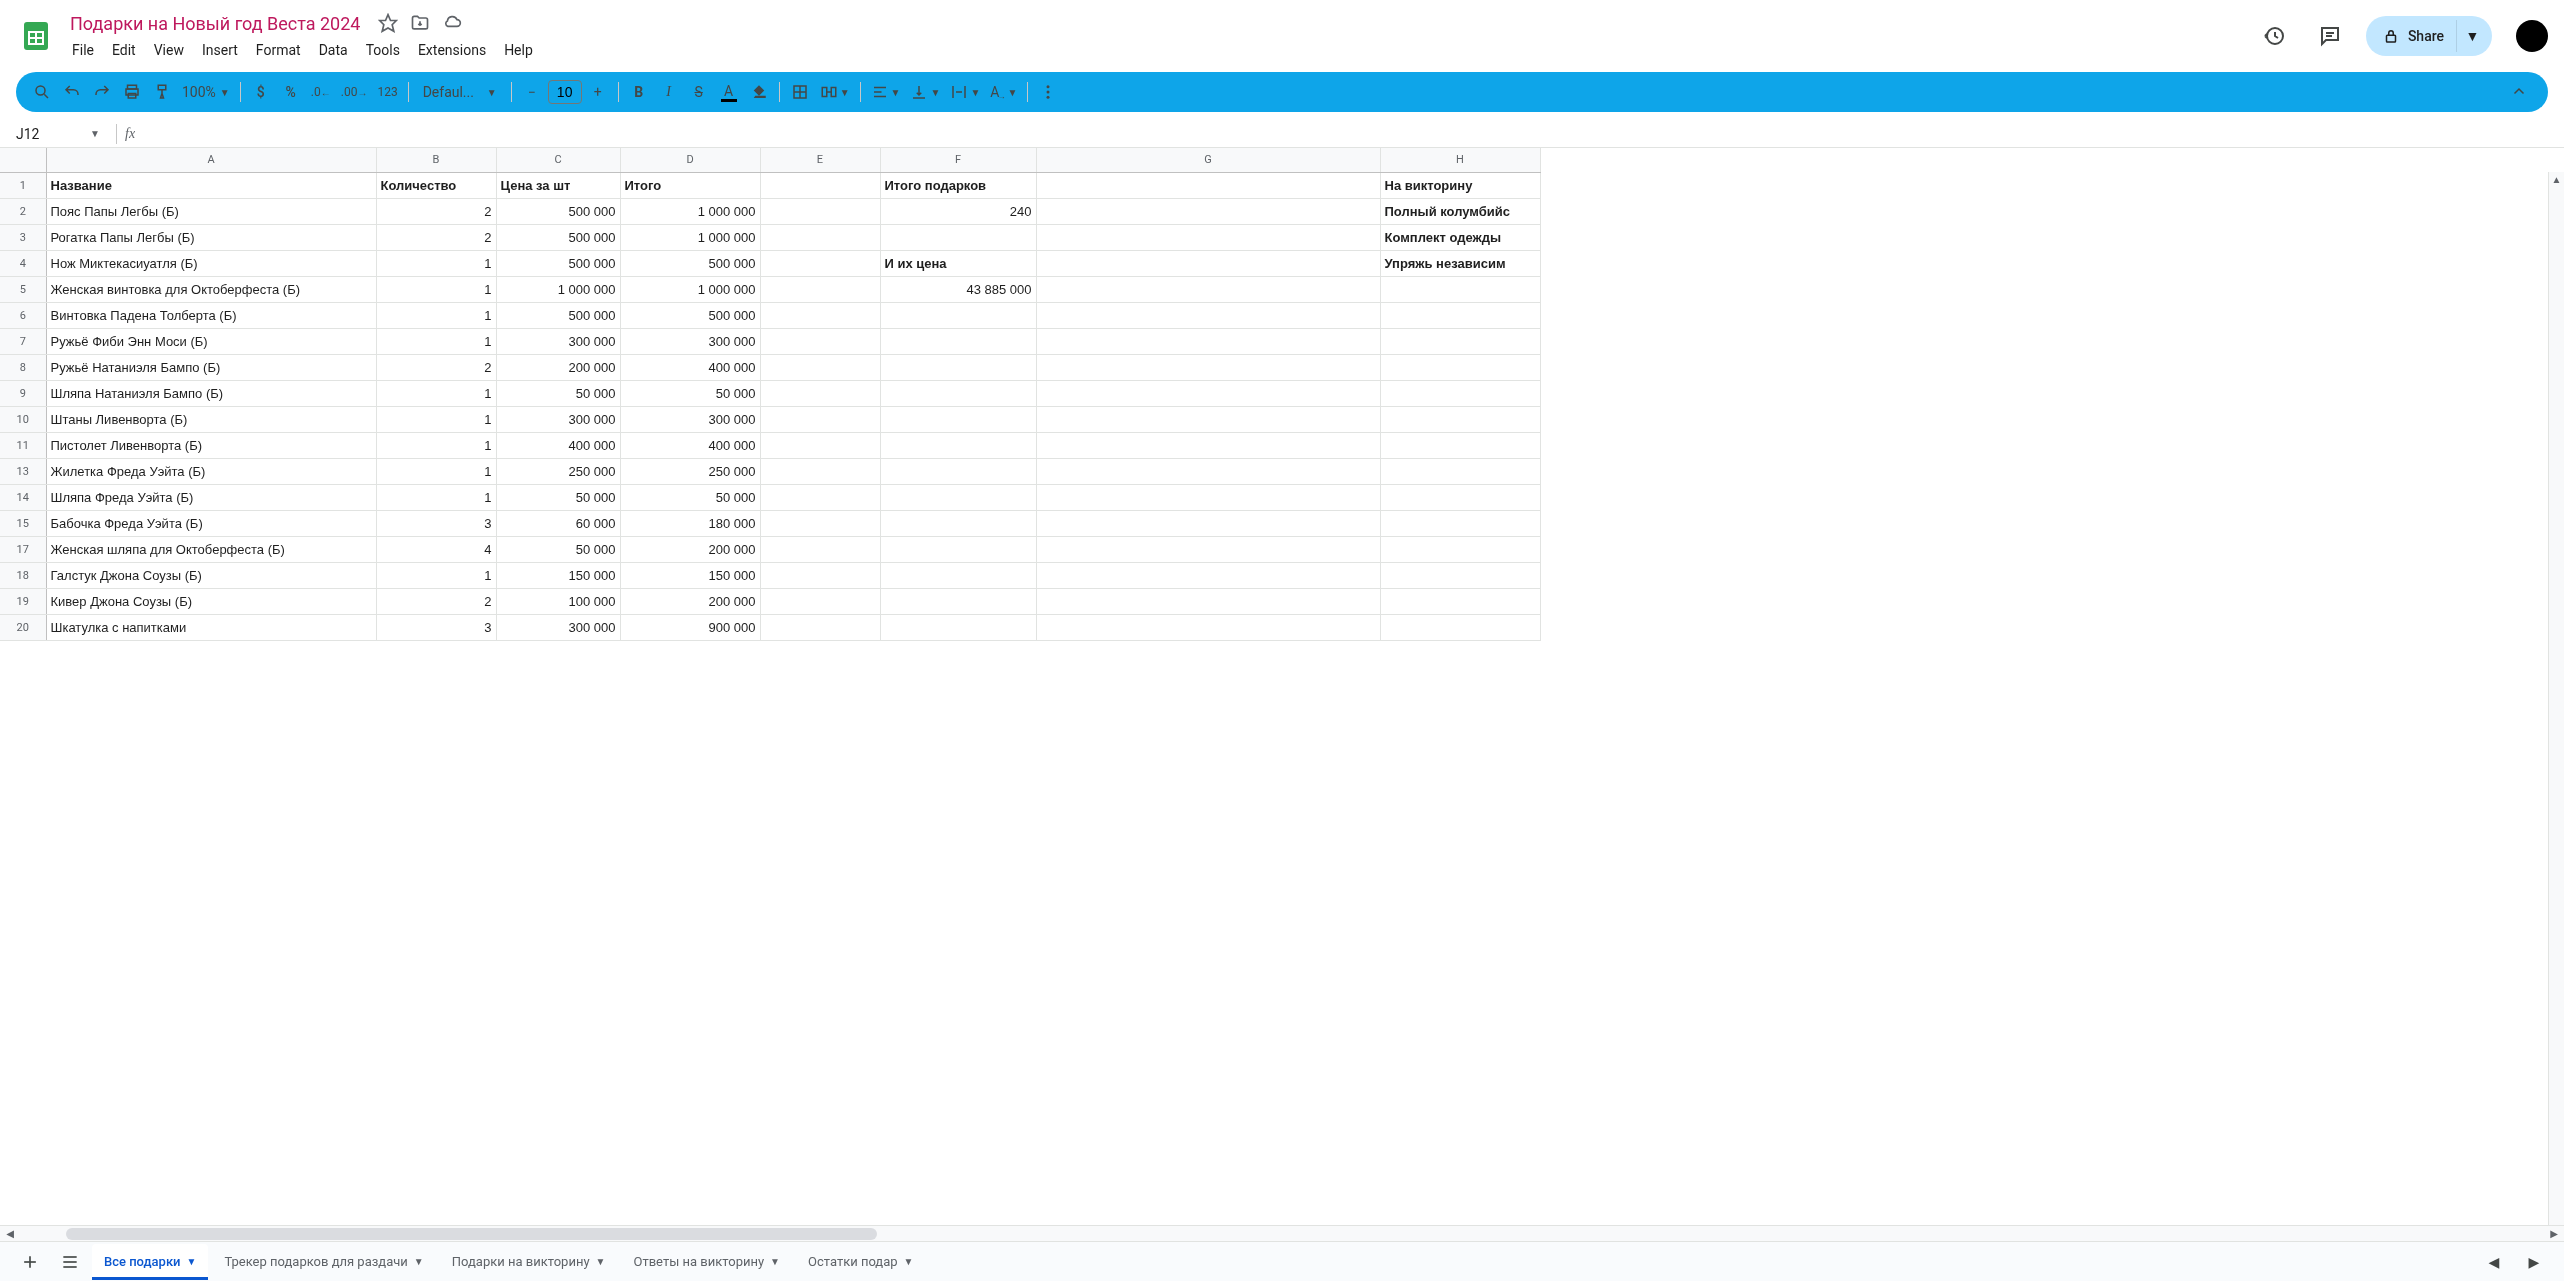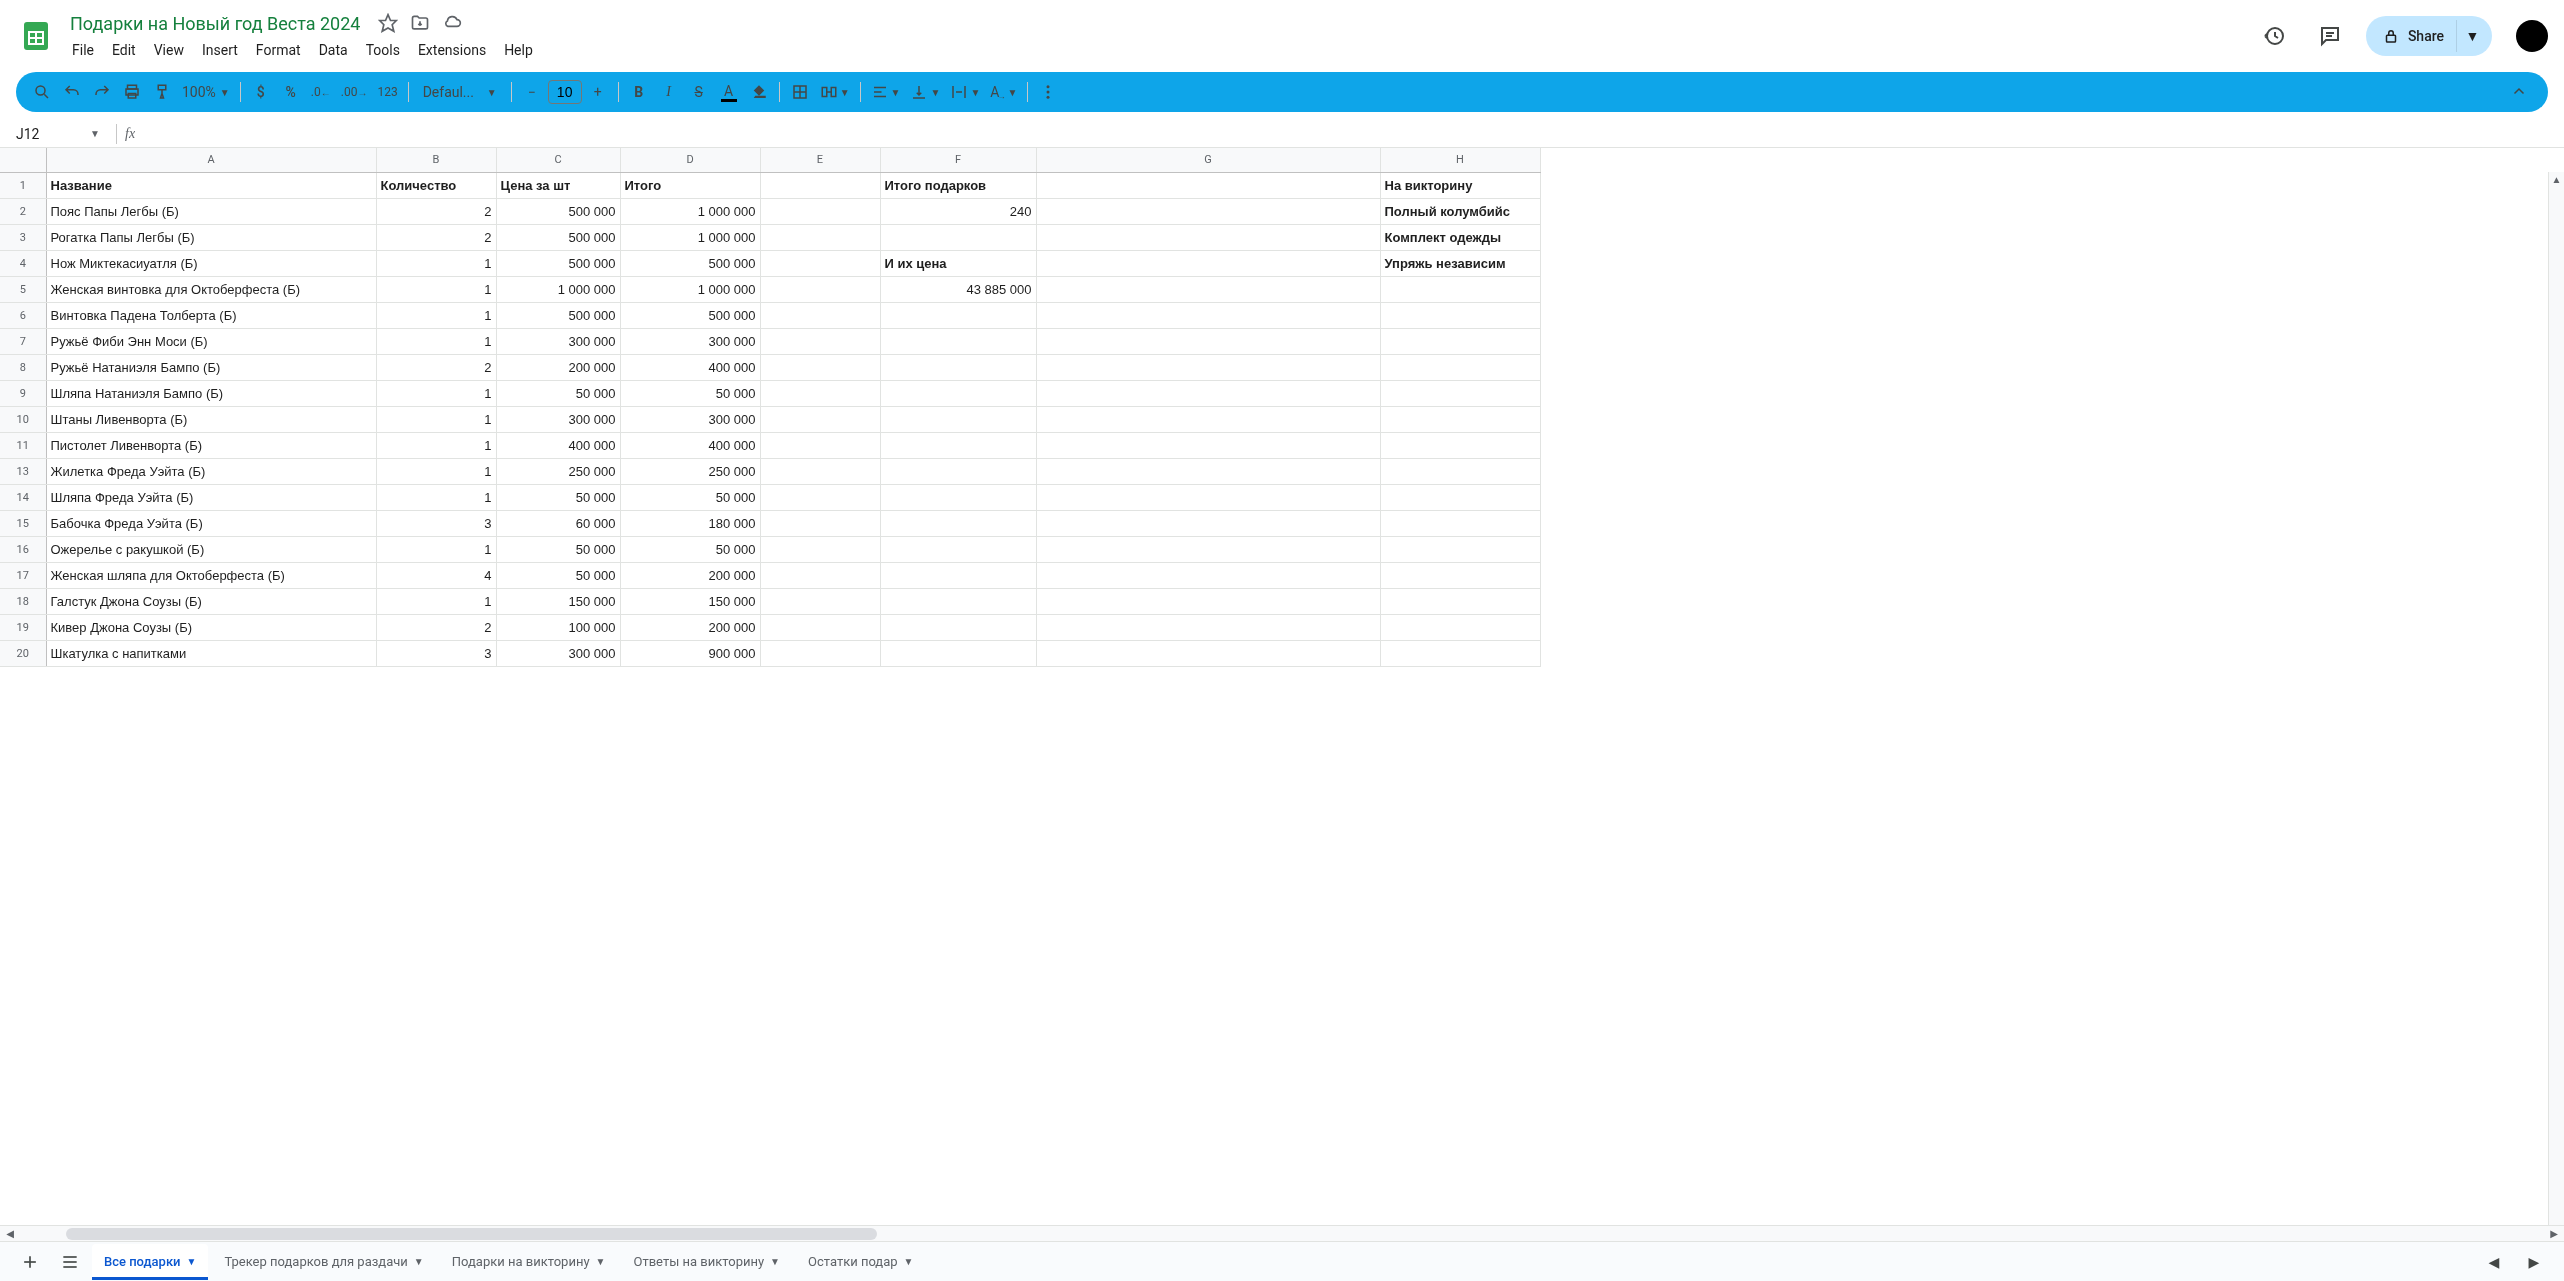--- a/index.html
+++ b/index.html
@@ -4,21 +4,21 @@
 <style>
 * { box-sizing: border-box; margin: 0; padding: 0; }
 body { font-family: "Google Sans", Roboto, Arial, sans-serif; font-size: 14px; color: #1f1f1f; background: #fff; overflow: hidden; }
 .app { display: flex; flex-direction: column; height: 100vh; width: 100vw; }
 
 
 .header { display: flex; align-items: center; padding: 8px 16px 0 16px; height: 64px; }
 .logo { width: 40px; height: 40px; display: flex; align-items: center; justify-content: center; margin-right: 8px; }
 .title-area { flex: 1; display: flex; flex-direction: column; }
 .title-row { display: flex; align-items: center; gap: 12px; }
-.doc-title { font-size: 18px; color: #15803d; padding: 2px 6px; border-radius: 4px; }
+.doc-title { font-size: 18px; color: #be185d; padding: 2px 6px; border-radius: 4px; }
 .title-icons { display: flex; gap: 12px; color: #5f6368; }
 .title-icons span { cursor: pointer; }
 .menu-bar { display: flex; gap: 2px; margin-top: 2px; }
 .menu-item { padding: 4px 8px; font-size: 14px; color: #1f1f1f; border-radius: 4px; cursor: pointer; }
 .header-right { display: flex; align-items: center; gap: 16px; }
 .icon-btn { width: 40px; height: 40px; display: flex; align-items: center; justify-content: center; border-radius: 50%; cursor: pointer; color: #5f6368; }
 .share-btn { display: flex; align-items: center; background: #c2e7ff; border-radius: 40px; height: 40px; padding: 0 4px 0 16px; cursor: pointer; gap: 8px; font-weight: 500; }
 .share-drop { width: 32px; height: 32px; display: flex; align-items: center; justify-content: center; border-left: 1px solid rgba(0,0,0,0.1); margin-left: 4px; }
 .avatar { width: 32px; height: 32px; border-radius: 50%; background: #000; margin-left: 8px; }
 
@@ -455,31 +455,20 @@
               <td class="cell">Бабочка Фреда Уэйта (Б)</td>
               <td class="cell num">3</td>
               <td class="cell num">60 000</td>
               <td class="cell num">180 000</td>
               <td class="cell"></td>
               <td class="cell"></td>
               <td class="cell"></td>
               <td class="cell"></td>
             </tr>
             <tr>
-              <th class="row-head">16</th>
-              <td class="cell">Ожерелье с ракушкой (Б)</td>
-              <td class="cell num">1</td>
-              <td class="cell num">50 000</td>
-              <td class="cell num">50 000</td>
-              <td class="cell"></td>
-              <td class="cell"></td>
-              <td class="cell"></td>
-              <td class="cell"></td>
-            </tr>
-            <tr>
               <th class="row-head">17</th>
               <td class="cell">Женская шляпа для Октоберфеста (Б)</td>
               <td class="cell num">4</td>
               <td class="cell num">50 000</td>
               <td class="cell num">200 000</td>
               <td class="cell"></td>
               <td class="cell"></td>
               <td class="cell"></td>
               <td class="cell"></td>
             </tr>

